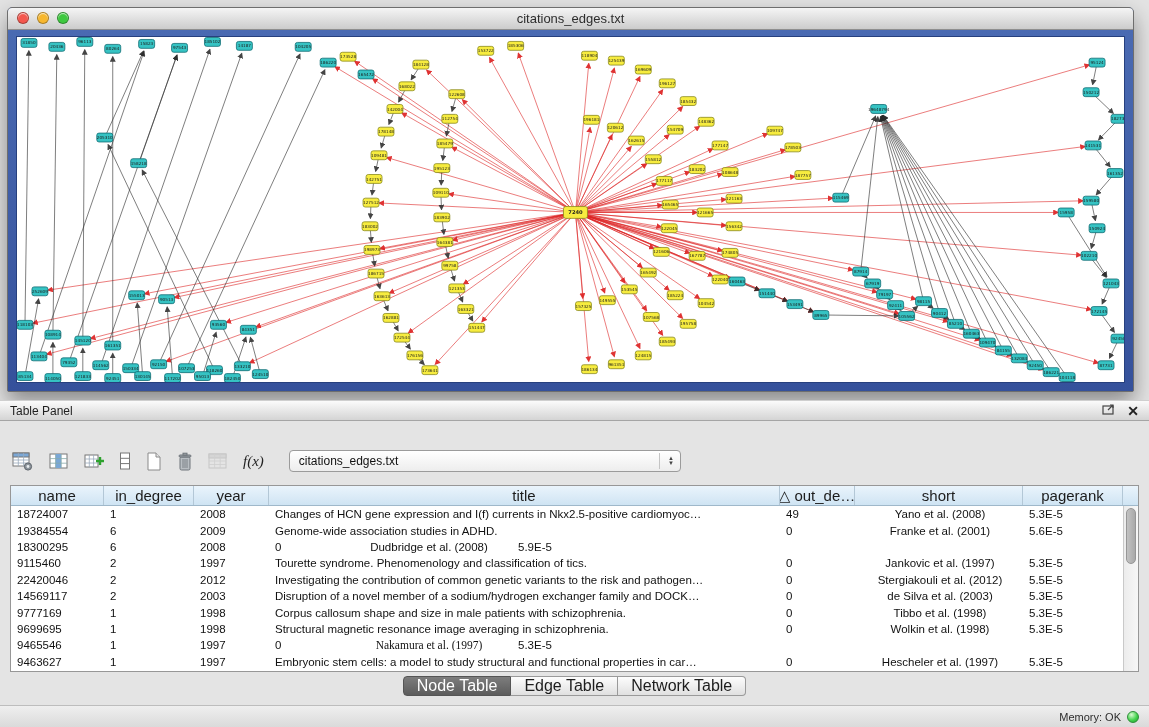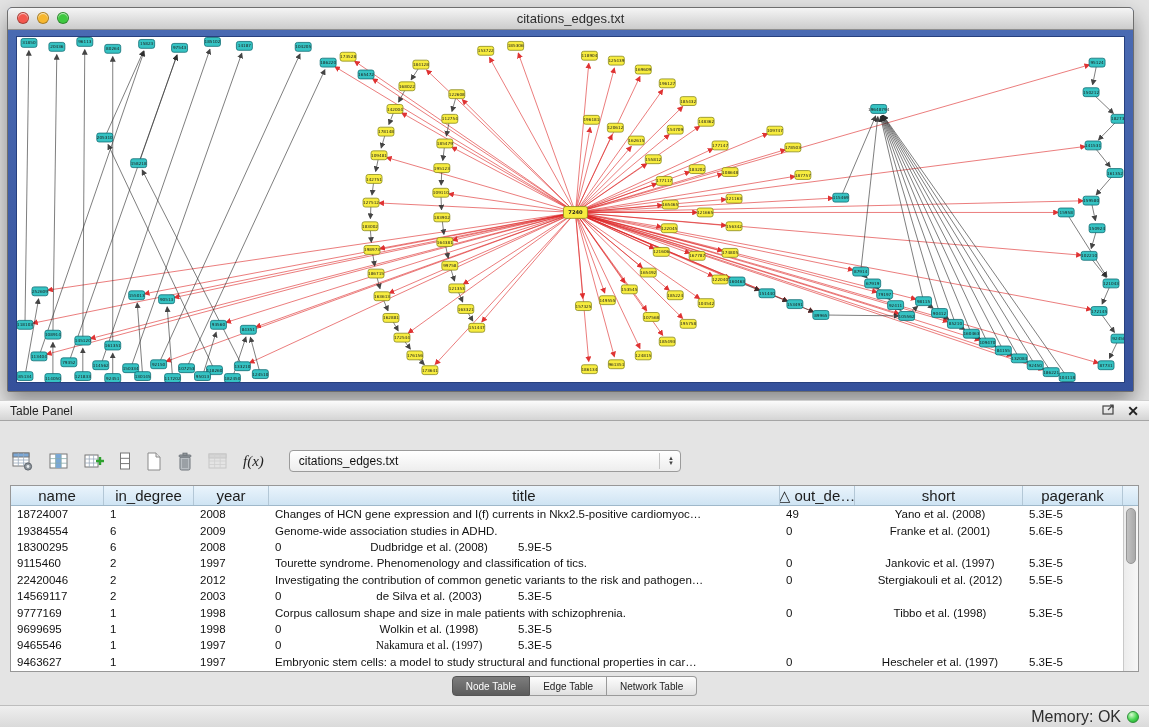--- a/index.html
+++ b/index.html
@@ -61,30 +61,30 @@
   .tbody{ flex:1 1 auto; }
   .tr{ display:flex; height:16.4px; align-items:center; background:#fff; }
   .td{ font-size:11.5px; color:#111; padding:0 4px 0 6px; white-space:nowrap; overflow:hidden; }
   .td.c-center{ text-align:center; }
   .vscroll{ flex:0 0 15px; background:linear-gradient(to right,#ececec,#f7f7f7);
     border-left:1px solid #c9c9c9; position:relative; }
   .vthumb{ position:absolute; left:2px; right:2px; top:2px; height:56px; border-radius:6px;
     background:linear-gradient(to right,#c2c2c2,#a9a9a9); border:1px solid #969696; }
 
   .tabs{ position:absolute; left:0; right:0; bottom:31px; display:flex; justify-content:center; }
-  .tab{ height:20px; padding:0 13px; display:flex; align-items:center; font-size:10px; color:#1d1d1d;
+  .tab{ height:20px; padding:0 13px; display:flex; align-items:center; font-size:16px; color:#1d1d1d;
     background:linear-gradient(#fdfdfd,#e0e0e0); border:1px solid #9a9a9a; border-left-width:0; }
   .tab:first-child{ border-left-width:1px; border-radius:4px 0 0 4px; }
   .tab:last-child{ border-radius:0 4px 4px 0; }
   .tab.selected{ background:linear-gradient(#7d7d7d,#5c5c5c); color:#fff; border-color:#555; }
 
   .statusbar{ position:absolute; left:0; right:0; bottom:0; height:22px;
     background:linear-gradient(#efefef,#dadada); border-top:1px solid #bdbdbd;
     display:flex; align-items:center; justify-content:flex-end; gap:6px; padding-right:10px;
-    font-size:16px; color:#2e2e2e; }
+    font-size:11px; color:#2e2e2e; }
   .mem-dot{ width:12px; height:12px; border-radius:50%; border:1px solid #2c8f37;
     background:radial-gradient(circle at 35% 28%, #d9fbd2, #46d44f 55%, #1f9e2e); }
 </style>
 </head>
 <body>
 
 <div class="net-window">
   <div class="titlebar">
     <div class="traffic">
       <span class="tl red"></span>
@@ -987,37 +987,39 @@
             <div class="td" style="width: 75px;">2012</div>
             <div class="td" style="width: 511px;">Investigating the contribution of common genetic variants to the risk and pathogen…</div>
             <div class="td" style="width: 75px;">0</div>
             <div class="td c-center" style="width: 168px;">Stergiakouli et al. (2012)</div>
             <div class="td" style="width: 100px;">5.5E-5</div>
           </div>
           <div class="tr">
             <div class="td" style="width: 93px;">14569117</div>
             <div class="td" style="width: 90px;">2</div>
             <div class="td" style="width: 75px;">2003</div>
+            <div class="td" style="width: 511px;">Disruption of a novel member of a sodium/hydrogen exchanger family and DOCK…</div>
             <div class="td" style="width: 75px;">0</div>
             <div class="td c-center" style="width: 168px;">de Silva et al. (2003)</div>
             <div class="td" style="width: 100px;">5.3E-5</div>
           </div>
           <div class="tr">
             <div class="td" style="width: 93px;">9777169</div>
             <div class="td" style="width: 90px;">1</div>
             <div class="td" style="width: 75px;">1998</div>
             <div class="td" style="width: 511px;">Corpus callosum shape and size in male patients with schizophrenia.</div>
             <div class="td" style="width: 75px;">0</div>
             <div class="td c-center" style="width: 168px;">Tibbo et al. (1998)</div>
             <div class="td" style="width: 100px;">5.3E-5</div>
           </div>
           <div class="tr">
             <div class="td" style="width: 93px;">9699695</div>
             <div class="td" style="width: 90px;">1</div>
             <div class="td" style="width: 75px;">1998</div>
+            <div class="td" style="width: 511px;">Structural magnetic resonance image averaging in schizophrenia.</div>
             <div class="td" style="width: 75px;">0</div>
             <div class="td c-center" style="width: 168px;">Wolkin et al. (1998)</div>
             <div class="td" style="width: 100px;">5.3E-5</div>
           </div>
           <div class="tr">
             <div class="td" style="width: 93px;">9465546</div>
             <div class="td" style="width: 90px;">1</div>
             <div class="td" style="width: 75px;">1997</div>
             <div class="td" style="width: 75px;">0</div>
             <div class="td c-center" style="width: 168px; font-family: Liberation Serif, serif;">Nakamura et al. (1997)</div>

